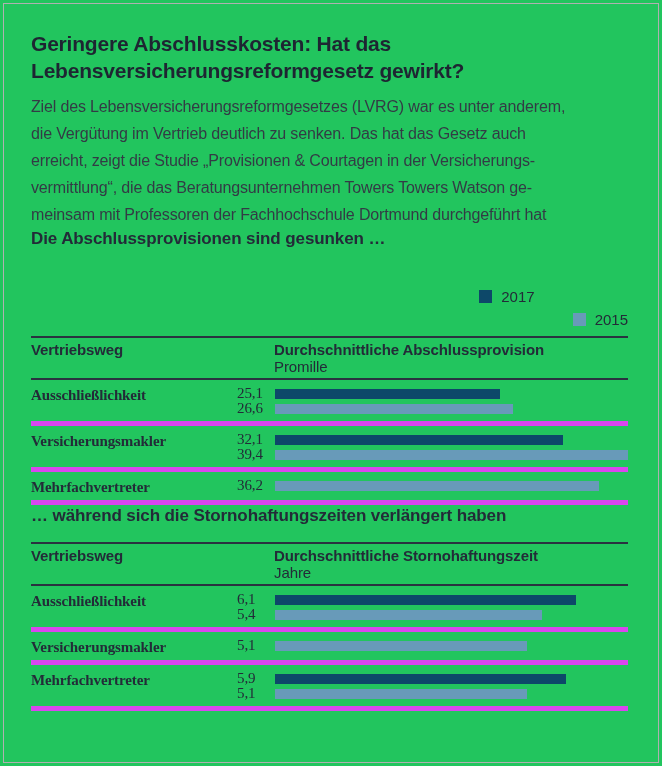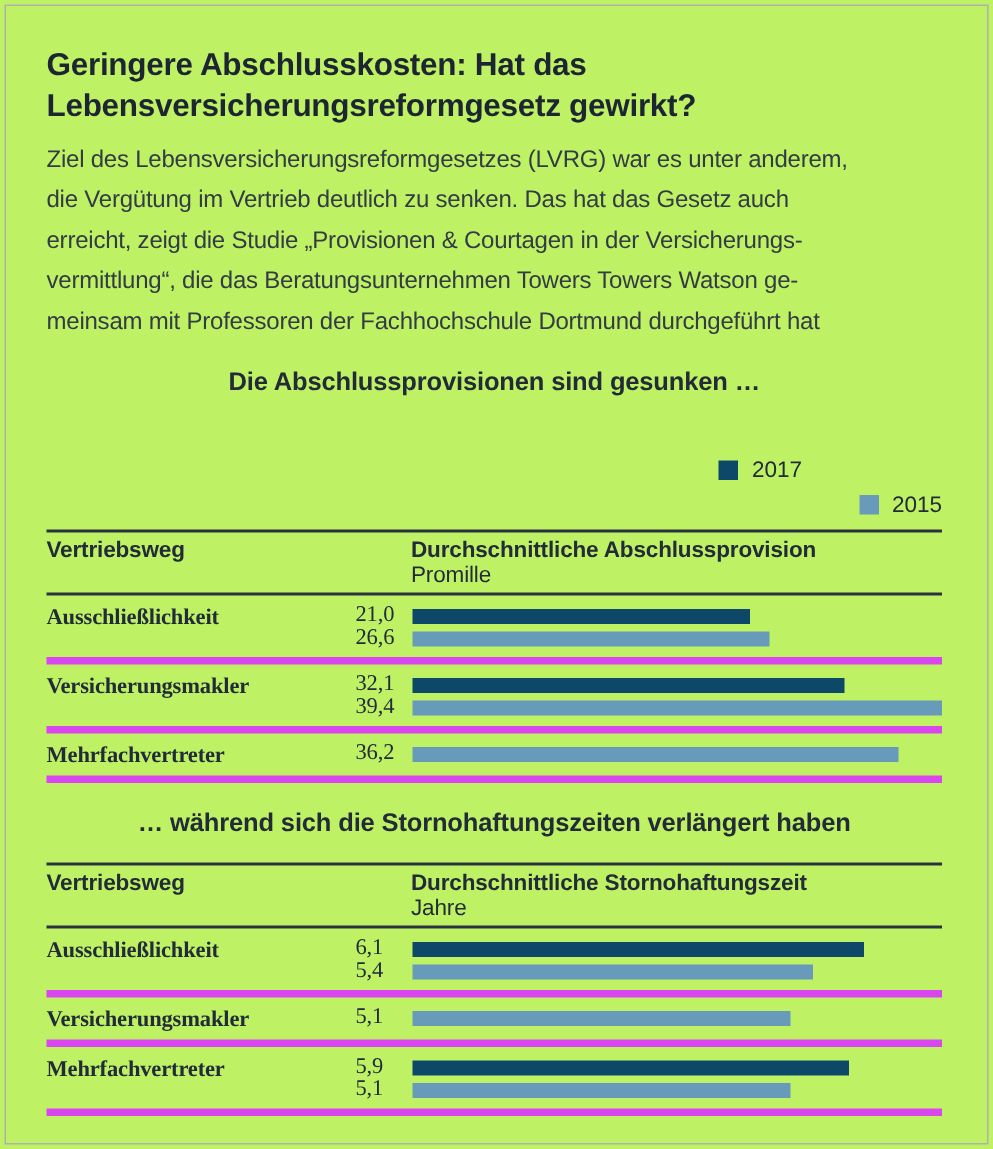--- a/index.html
+++ b/index.html
@@ -1,29 +1,29 @@
 <!DOCTYPE html>
 <html><head>
 <meta charset="utf-8">
 <style>
   html,body{margin:0;padding:0;background:#ffffff;}
-  .page{position:relative;width:662px;height:766px;background:#bef264;
+  .page{position:relative;width:662px;height:766px;background:#22c55e;
         font-family:"Liberation Sans",sans-serif;overflow:hidden;}
   .frame{position:absolute;inset:3px;border:1px solid #b0b0b0;pointer-events:none;}
   .content{position:absolute;left:31px;width:597px;top:0;}
 
   h1.title{margin:30px 0 0;font-size:21px;line-height:27px;font-weight:bold;
            color:#1e2532;letter-spacing:-0.2px;}
   h1.title span{display:block;white-space:nowrap;}
 
   .intro{margin-top:9px;font-size:16px;line-height:27px;color:#333b45;letter-spacing:-0.15px;}
   .intro div{white-space:nowrap;}
 
-  h2.sec{margin:16px;font-size:17px;line-height:21px;font-weight:bold;color:#232b38;
-         letter-spacing:-0.1px;text-align:center;}
+  h2.sec{margin:0;font-size:17px;line-height:21px;font-weight:bold;color:#232b38;
+         letter-spacing:-0.1px;}
   .sec1{margin-top:36px;}
   .sec2{margin-top:38px;}
 
   .legend{margin-top:15px;display:flex;justify-content:flex-end;align-items:center;
           font-size:15px;color:#232b38;}
   .legend-item{display:flex;align-items:center;}
   .legend-item + .legend-item{margin-left:38px;margin-top:47px;}
   .swatch{width:13px;height:13px;display:inline-block;margin-right:9px;}
 
   .tbl{width:100%;}
@@ -84,21 +84,21 @@
           <div class="col2">
             <div class="th">Durchschnittliche Abschlussprovision</div>
             <div class="unit">Promille</div>
           </div>
         </div>
 
         <div class="trow">
           <div class="col1 rowlabel">Ausschließlichkeit</div>
           <div class="col2">
             <div class="barline">
-              <span class="val">21,0</span>
+              <span class="val">25,1</span>
               <div class="bartrack">
                 <div class="bar" style="width: 63.7056%; background-color: rgb(13, 72, 105);"></div>
               </div>
             </div>
             <div class="barline">
               <span class="val">26,6</span>
               <div class="bartrack">
                 <div class="bar" style="width: 67.5127%; background-color: rgb(104, 154, 185);"></div>
               </div>
             </div>

